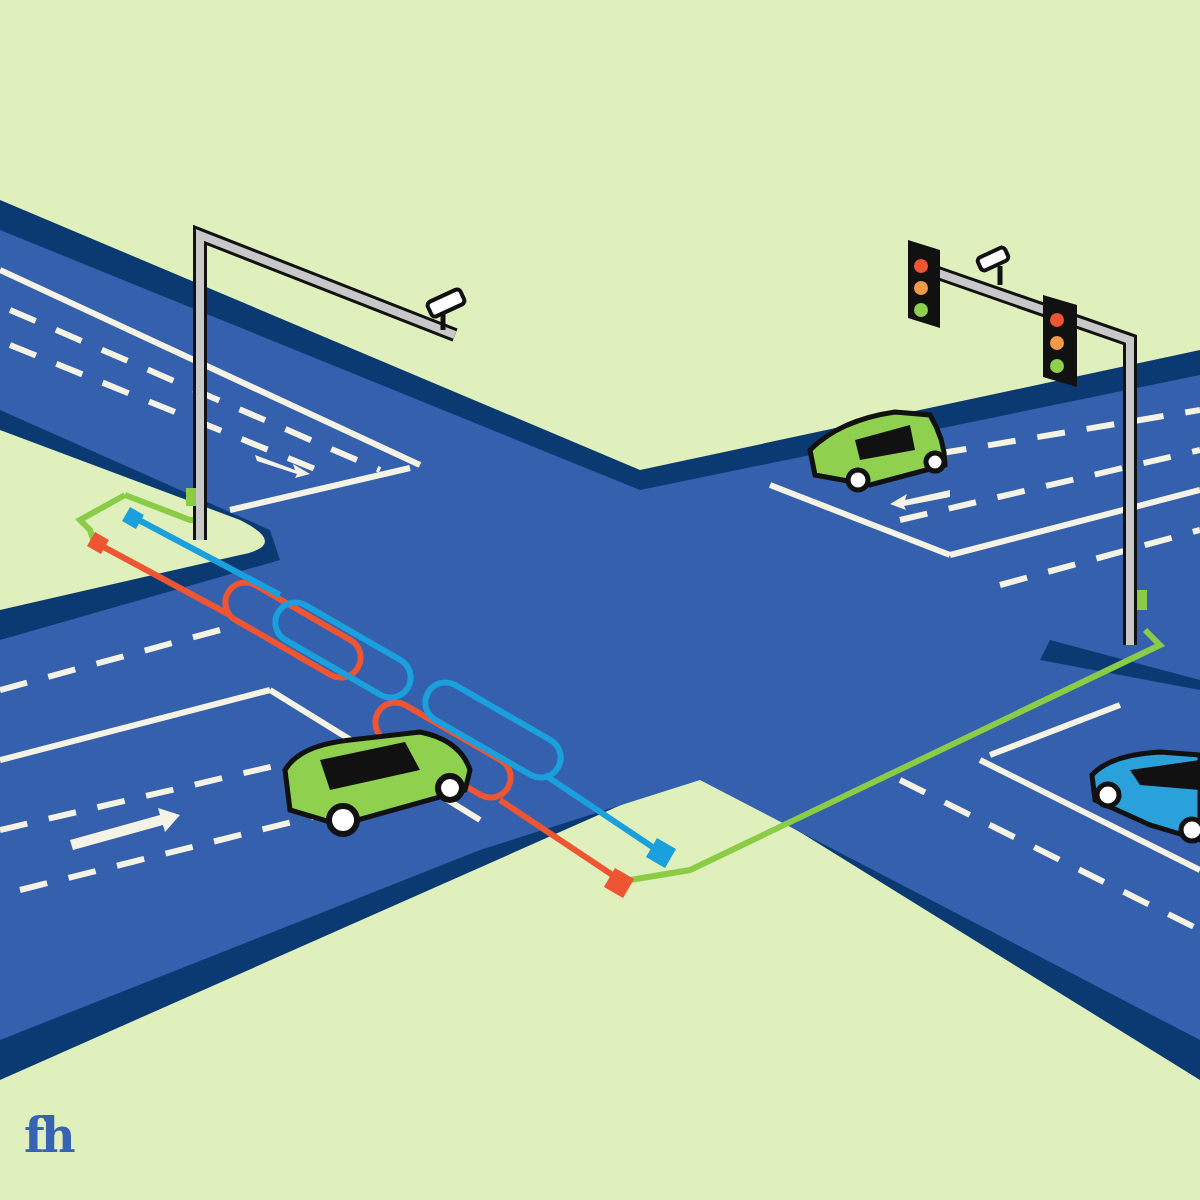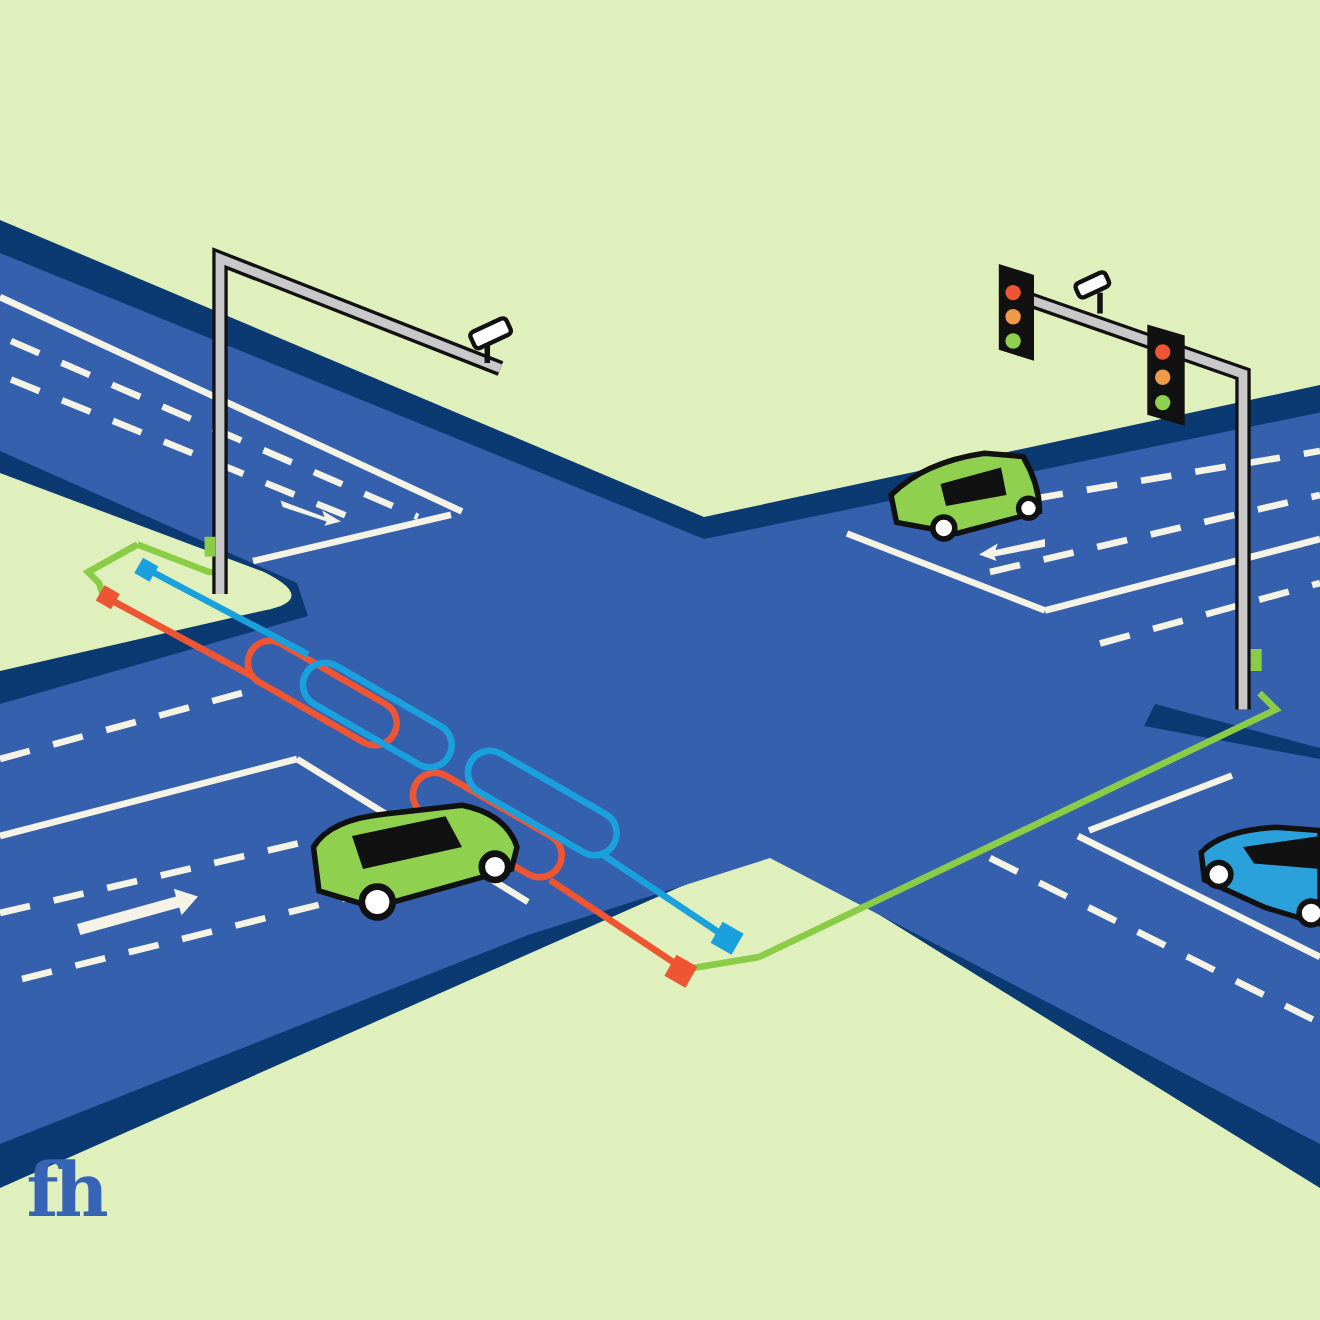--- a/index.html
+++ b/index.html
@@ -1,18 +1,18 @@
 <!DOCTYPE html>
 <html><head>
 <meta charset="utf-8">
 <style>
   html, body { margin:0; padding:0; }
   body { width:1200px; height:1200px; overflow:hidden; background:#e0f0bc; position:relative; font-family:"Liberation Serif", serif; }
   svg.scene { position:absolute; left:0; top:0; width:1200px; height:1200px; }
-  .logo { position:absolute; left:24px; top:1048px; font-family:"DejaVu Serif", serif; font-weight:bold; font-size:68px; color:#3763b5; letter-spacing:-4px; line-height:1; }
+  .logo { position:absolute; left:24px; top:1111px; font-family:"DejaVu Serif", serif; font-weight:bold; font-size:48px; color:#3763b5; letter-spacing:-4px; line-height:1; }
 </style>
 </head>
 <body>
 
 <svg class="scene" viewBox="0 0 1200 1200" xmlns="http://www.w3.org/2000/svg">
 
   <g>
     <polygon points="0,200 640,470 1200,350 1200,1080 700,770 0,1080" fill="#0b3a73"></polygon>
   </g>
 

